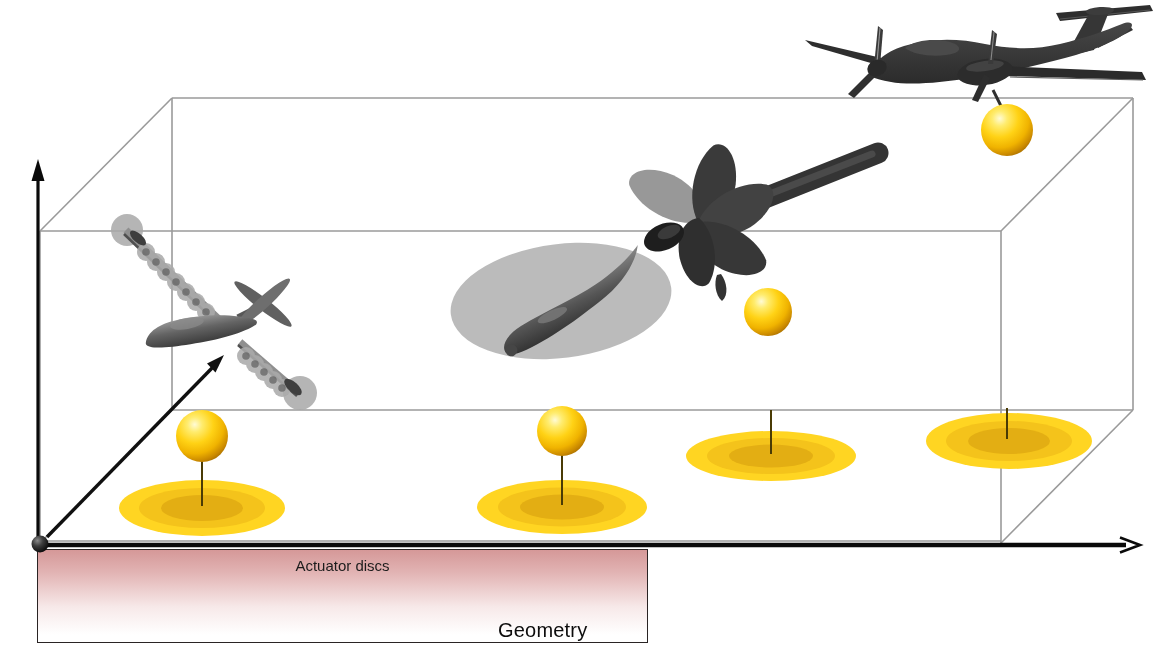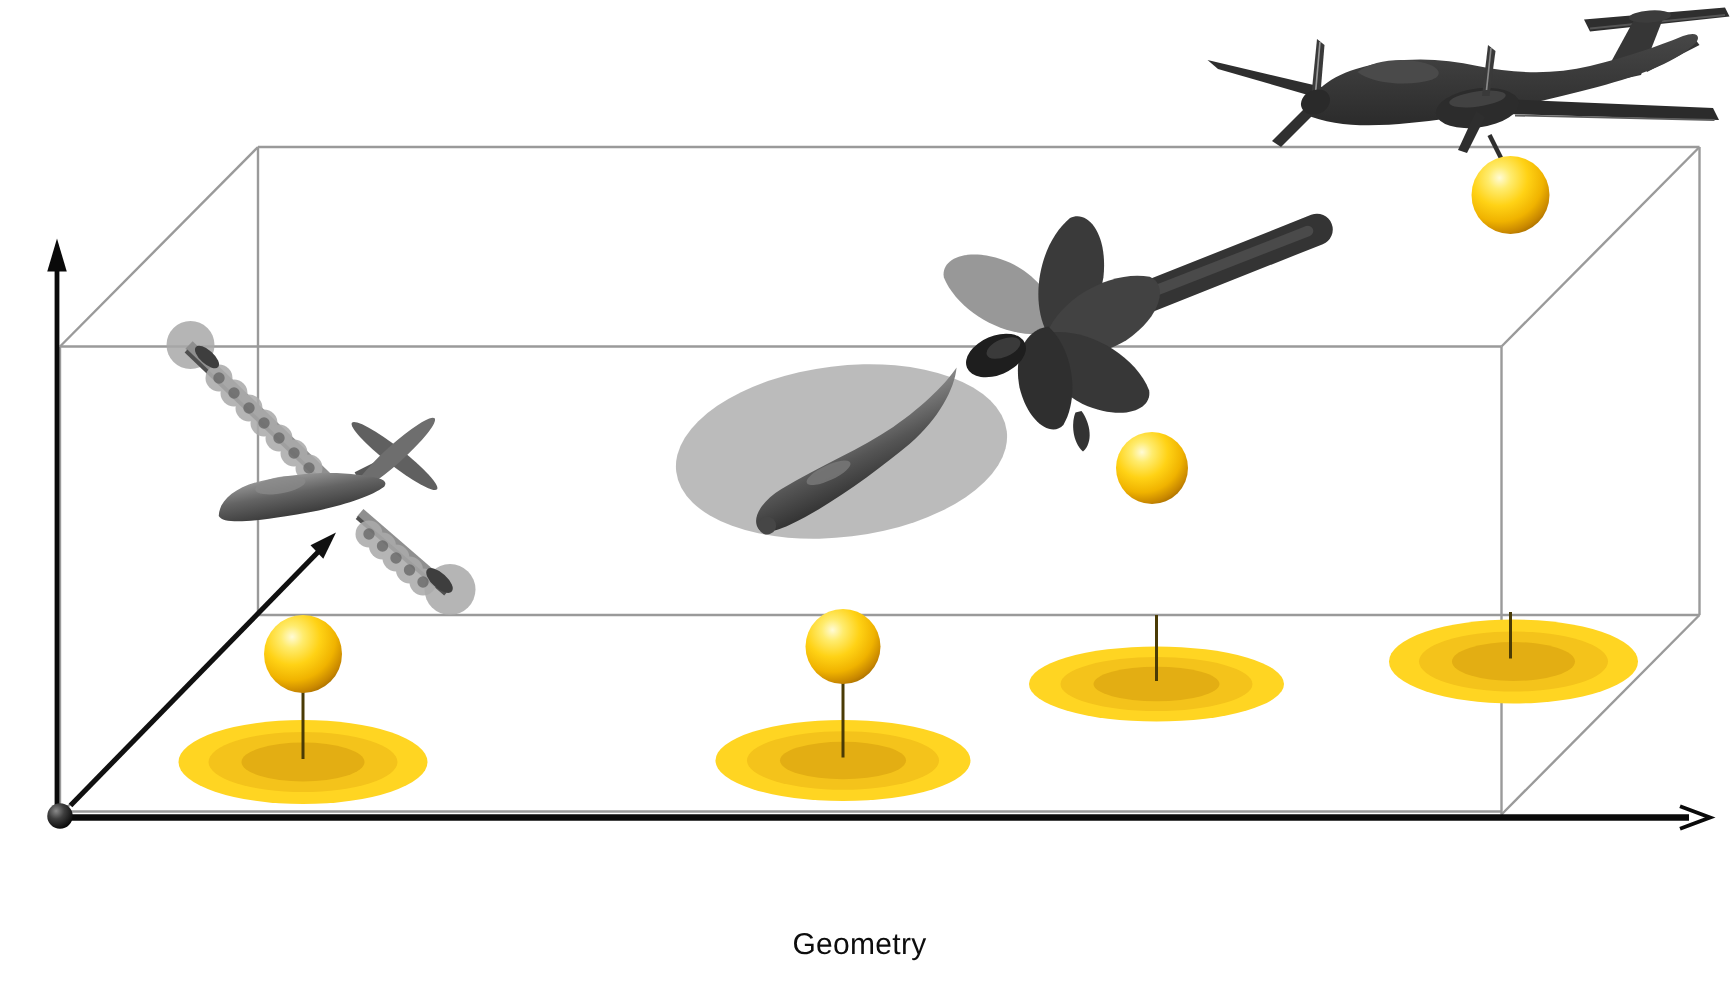--- a/index.html
+++ b/index.html
@@ -4,29 +4,32 @@
 <style>
   html,body{margin:0;padding:0;background:#fff;}
   .stage{position:relative;width:1155px;height:654px;background:#fff;overflow:hidden;
          font-family:"Liberation Sans",sans-serif;}
   .region{position:absolute;top:549px;height:94px;border:1.5px solid #2a2424;
           background:linear-gradient(180deg,#d59898 0%,#e2b4b4 25%,#f7e9e9 62%,#ffffff 92%);
           box-sizing:border-box;text-align:center;}
   .region-label{display:inline-block;margin-top:7px;font-size:15px;color:#1c1c1c;}
   .region1{left:37px;width:611px;}
   .region2{left:653px;width:349px;}
-  .x-axis-label{position:absolute;left:498px;top:619px;width:150px;text-align:center;
+  .x-axis-label{position:absolute;left:498px;top:619px;width:150px;text-align:left;
                 font-size:20px;color:#0d0d0d;letter-spacing:.2px;}
   svg.overlay{position:absolute;left:0;top:0;pointer-events:none;}
 </style>
 </head>
 <body>
 
 <div class="stage">
 
+  <div class="region region1">
+    <span class="region-label">Actuator discs</span>
+  </div>
   <div class="x-axis-label">Geometry</div>
 
   <svg class="overlay" width="1155" height="654" viewBox="0 0 1155 654">
     <defs>
       <radialGradient id="goldGrad" cx="0.36" cy="0.28" r="0.8">
         <stop offset="0%" stop-color="#FFFBD6"></stop>
         <stop offset="18%" stop-color="#FFEC6E"></stop>
         <stop offset="45%" stop-color="#FFD215"></stop>
         <stop offset="70%" stop-color="#F0B300"></stop>
         <stop offset="88%" stop-color="#C98800"></stop>

